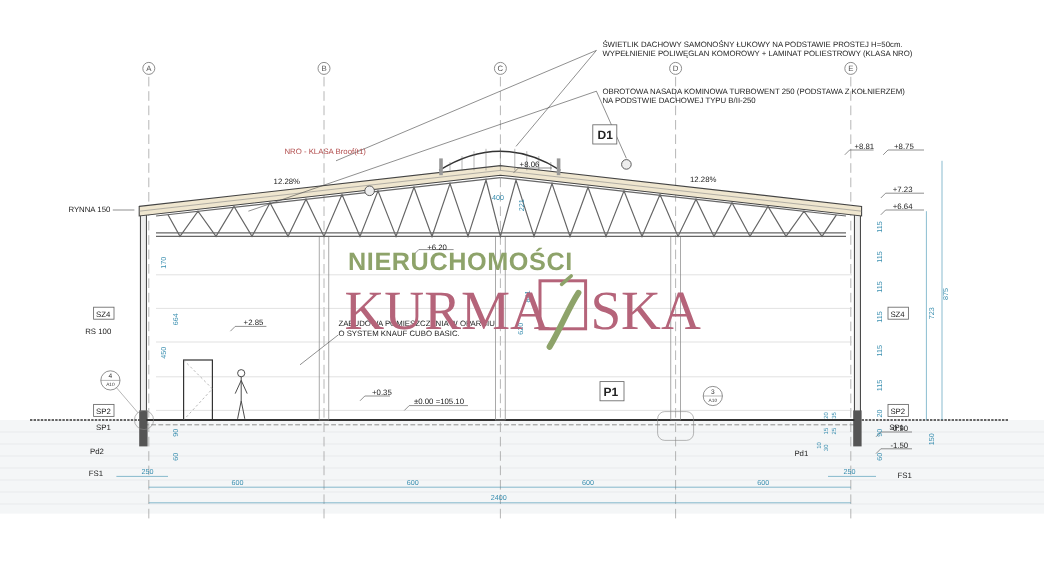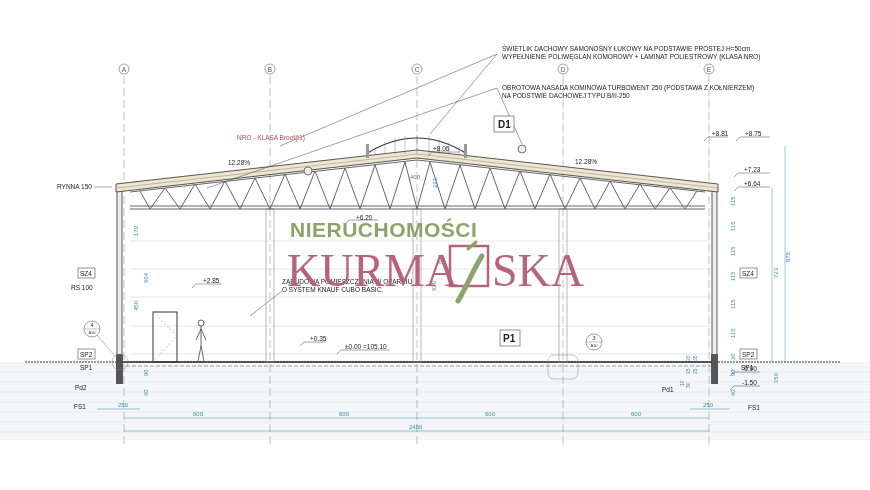--- a/index.html
+++ b/index.html
@@ -1,17 +1,17 @@
 <!DOCTYPE html>
 <html><head>
 <meta charset="utf-8">
 <style>
   html,body{margin:0;padding:0;background:#fff;}
   body{width:870px;height:490px;overflow:hidden;position:relative;font-family:"Liberation Sans",sans-serif;}
-  #stage{position:absolute;left:0;top:16px;width:870px;height:430px;}
+  #stage{position:absolute;left:0;top:4px;width:870px;height:430px;}
   svg text{font-family:"Liberation Sans",sans-serif;}
   .lbl{font-size:6.5px;fill:#222;}
   .dim{font-size:6px;fill:#3a8fb0;}
   .grid-circle{fill:#fff;stroke:#888;stroke-width:0.8;}
   .grid-letter{font-size:6.5px;fill:#555;text-anchor:middle;}
   .wm1{font-family:"Liberation Sans",sans-serif;font-weight:bold;font-size:21px;fill:#8ea36a;letter-spacing:0.5px;}
   .wm2{font-family:"Liberation Serif",serif;font-size:46px;fill:#b5647a;}
   .box{fill:#fff;stroke:#666;stroke-width:0.7;}
 </style>
 </head>

